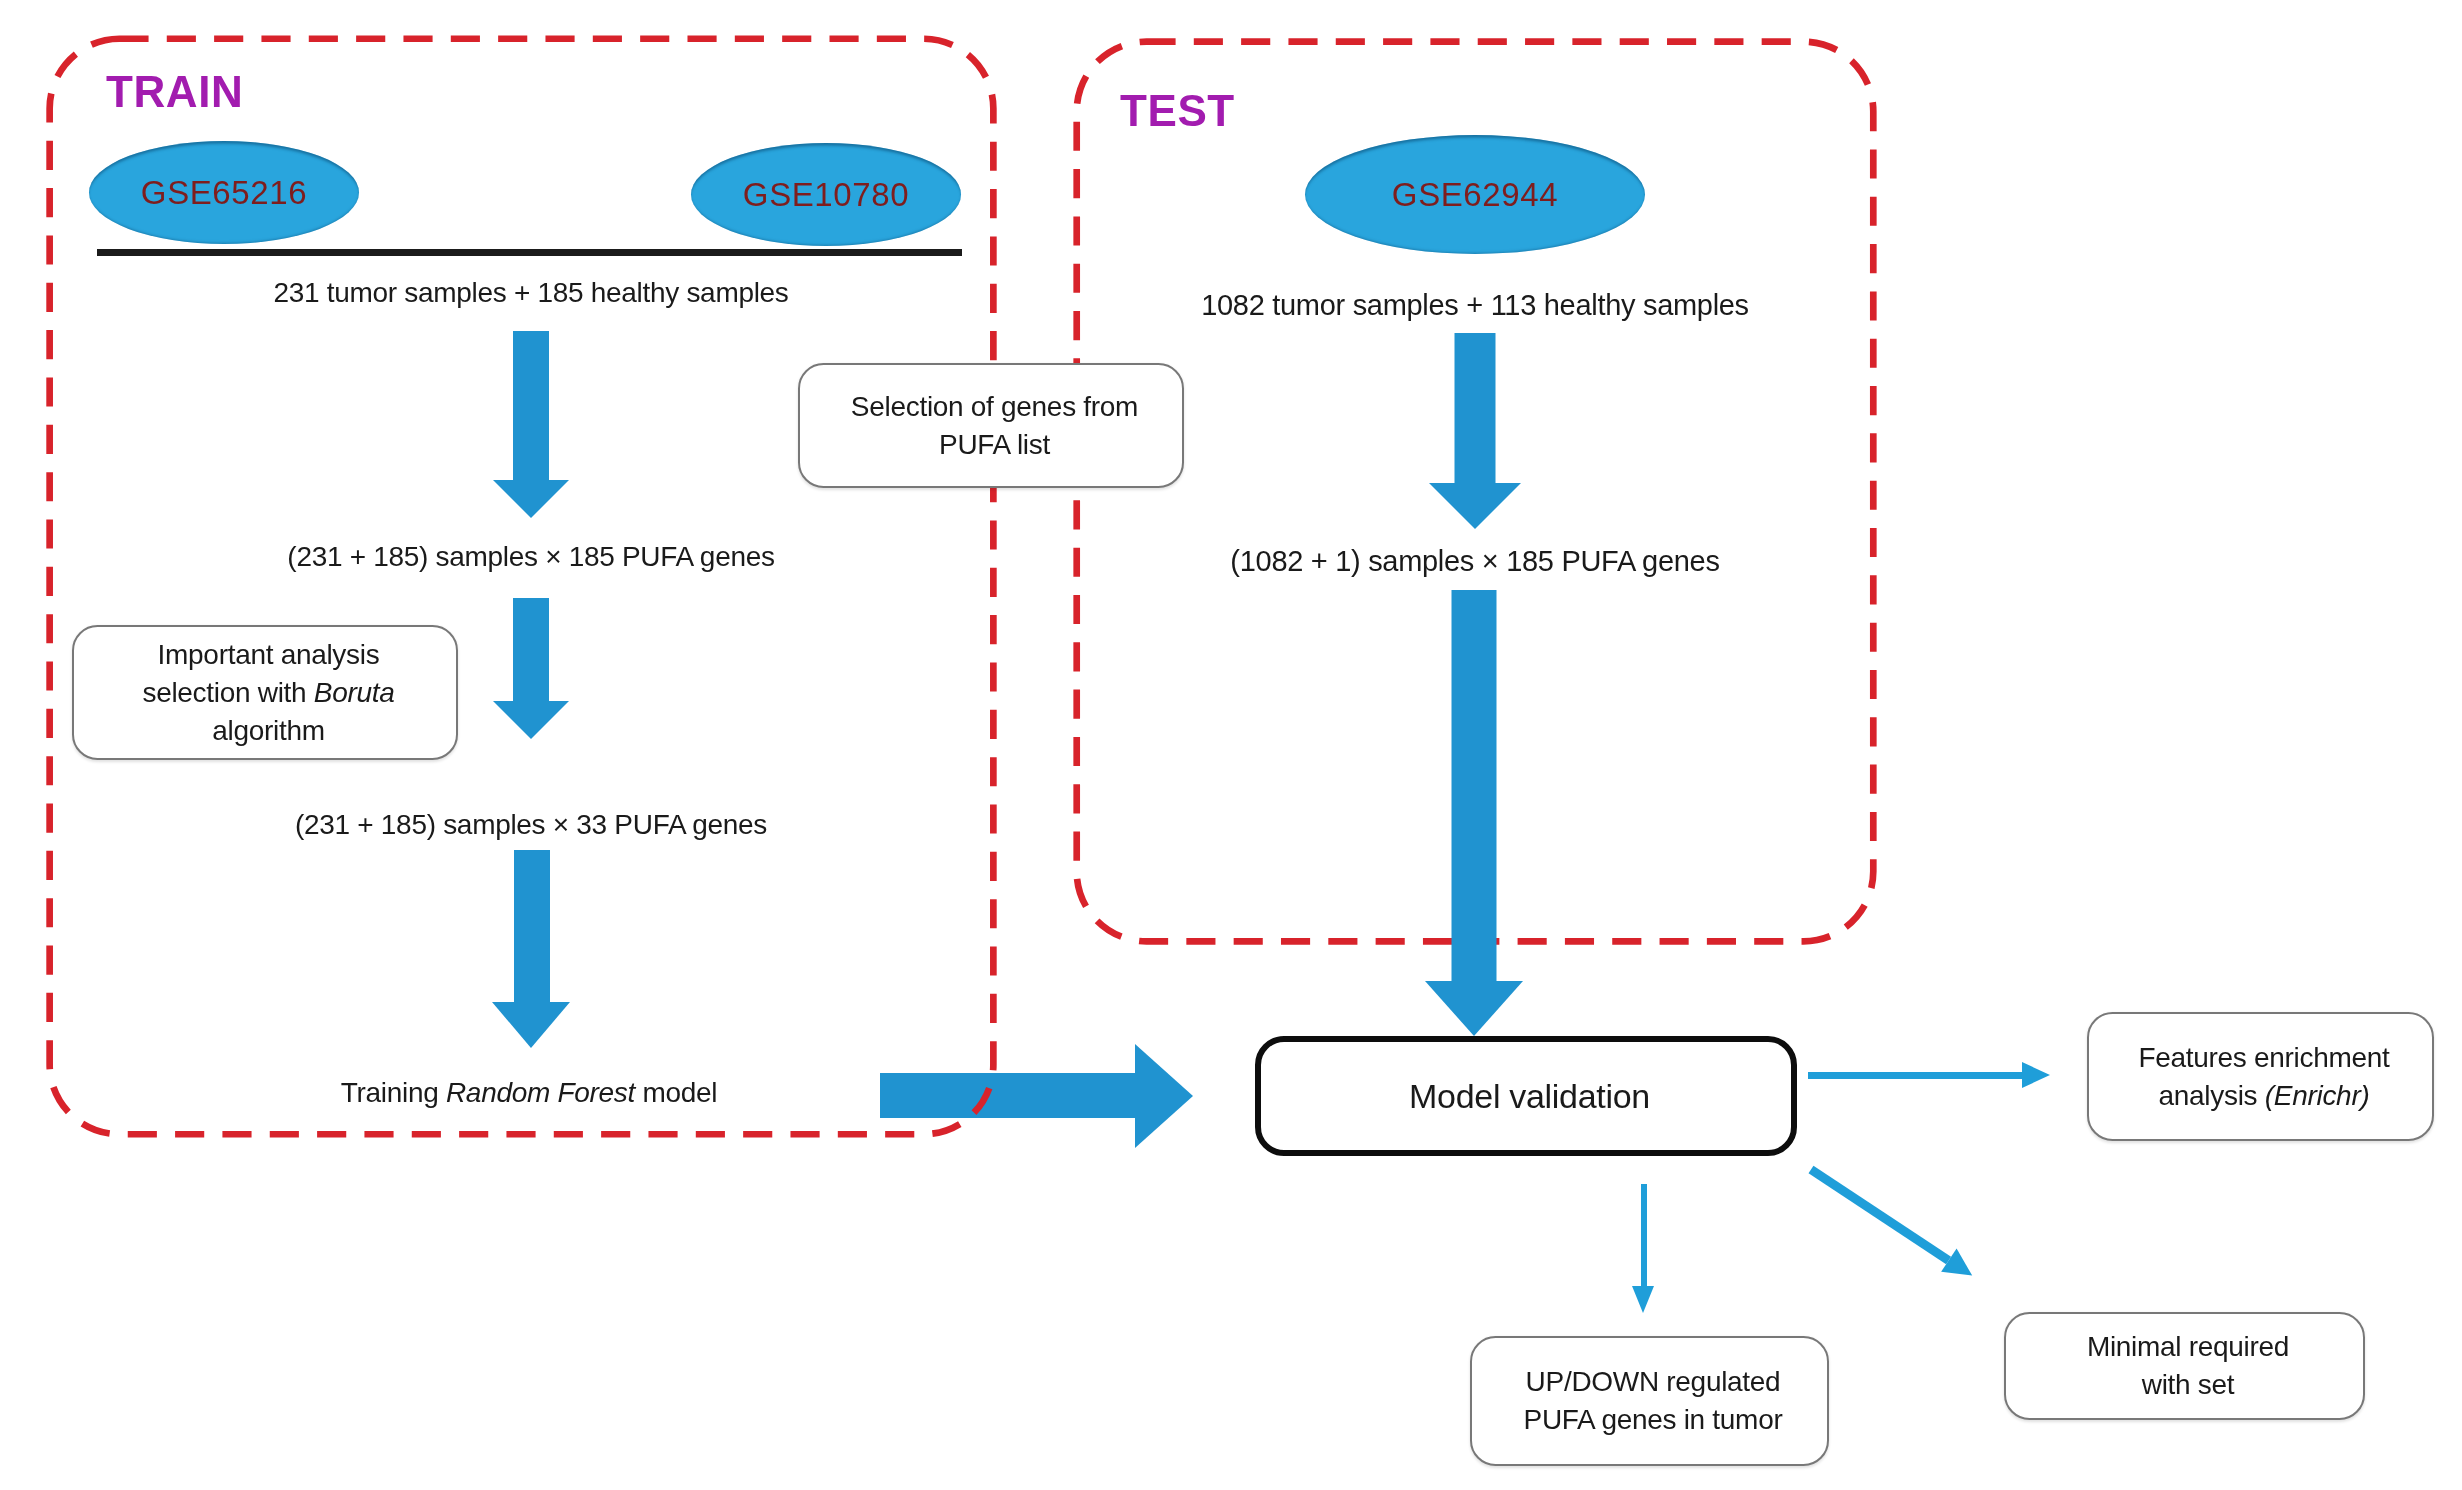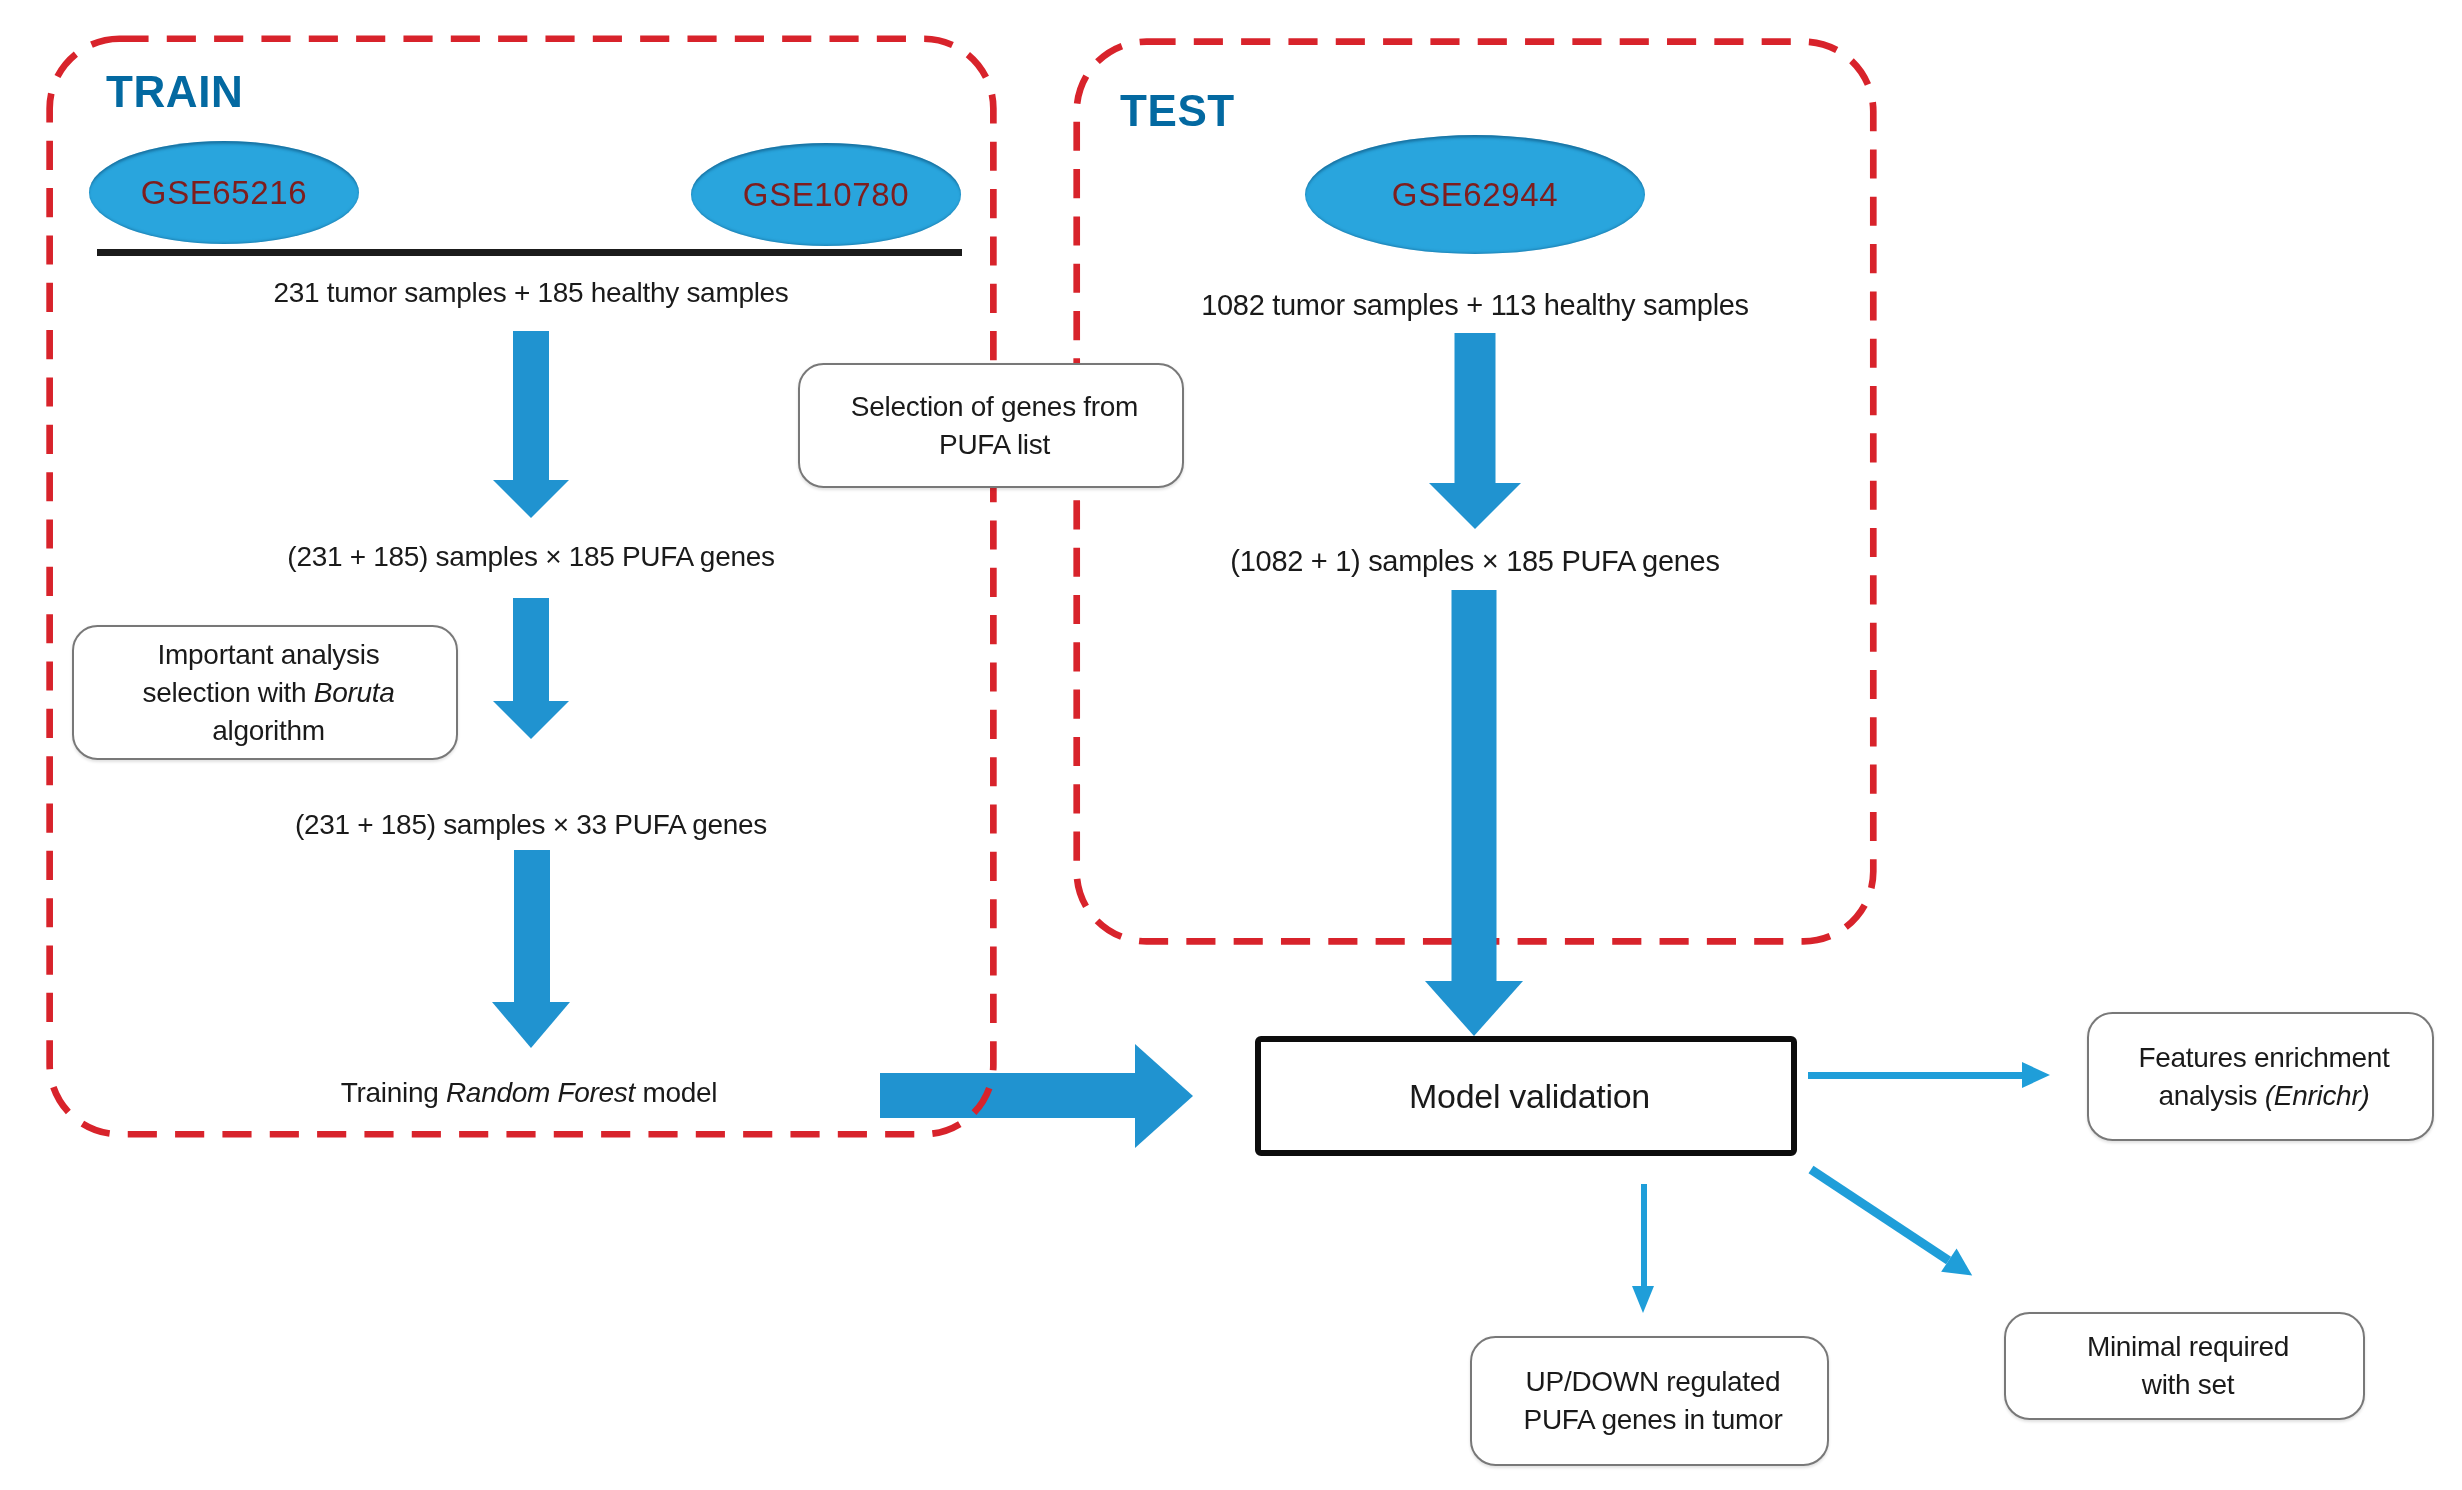--- a/index.html
+++ b/index.html
@@ -5,21 +5,21 @@
   html,body{margin:0;padding:0;background:#ffffff;}
   .canvas{
     position:relative;width:2462px;height:1490px;background:#ffffff;overflow:hidden;
     font-family:"Liberation Sans", sans-serif;color:#1a1a1a;
   }
   .abs{position:absolute;}
   
   .dashed-region{position:absolute;z-index:3;pointer-events:none;}
   
   .section-label{
-    position:absolute;z-index:6;font-size:44px;font-weight:700;letter-spacing:0.6px;color:#0369a1;
+    position:absolute;z-index:6;font-size:44px;font-weight:700;letter-spacing:0.6px;color:#a21caf;
     white-space:nowrap;line-height:44px;
   }
   
   .ellipse{
     position:absolute;z-index:4;border-radius:50%;
     background:#29a5dd;
     box-shadow:inset 0 3.6px 3px -1.2px rgba(10,70,110,0.55), inset 0 -2.4px 2.4px -1.2px rgba(10,70,110,0.35);
     display:flex;align-items:center;justify-content:center;
   }
   .ellipse .lbl{color:#7f1d1d;font-size:33px;letter-spacing:0.6px;line-height:33px;}
@@ -40,21 +40,21 @@
   
   .callout{
     position:absolute;z-index:5;background:#ffffff;border:2.4px solid #787878;border-radius:25.5px;
     display:flex;flex-direction:column;align-items:center;justify-content:center;
     text-align:center;font-size:28px;line-height:38px;letter-spacing:-0.3px;
     box-shadow:0 1.8px 3px rgba(0,0,0,0.12);
     padding-left:7px;
   }
   .callout .line{white-space:nowrap;}
   .validation{
-    border:6.7px solid #0d0d0d;border-radius:6px;font-size:34px;box-shadow:none;z-index:5;
+    border:6.7px solid #0d0d0d;border-radius:29px;font-size:34px;box-shadow:none;z-index:5;
   }
   .long-arrow{position:absolute;z-index:4;}
 </style>
 </head>
 <body>
 
 <div class="canvas">
 
   <svg class="dashed-region" style="left:46px;top:35px;" width="951" height="1103" viewBox="0 0 1567 1817">
     <rect x="6" y="6" width="1555" height="1805" rx="115" fill="none" stroke="#d8232b" stroke-width="11" stroke-dasharray="48 30"></rect>

